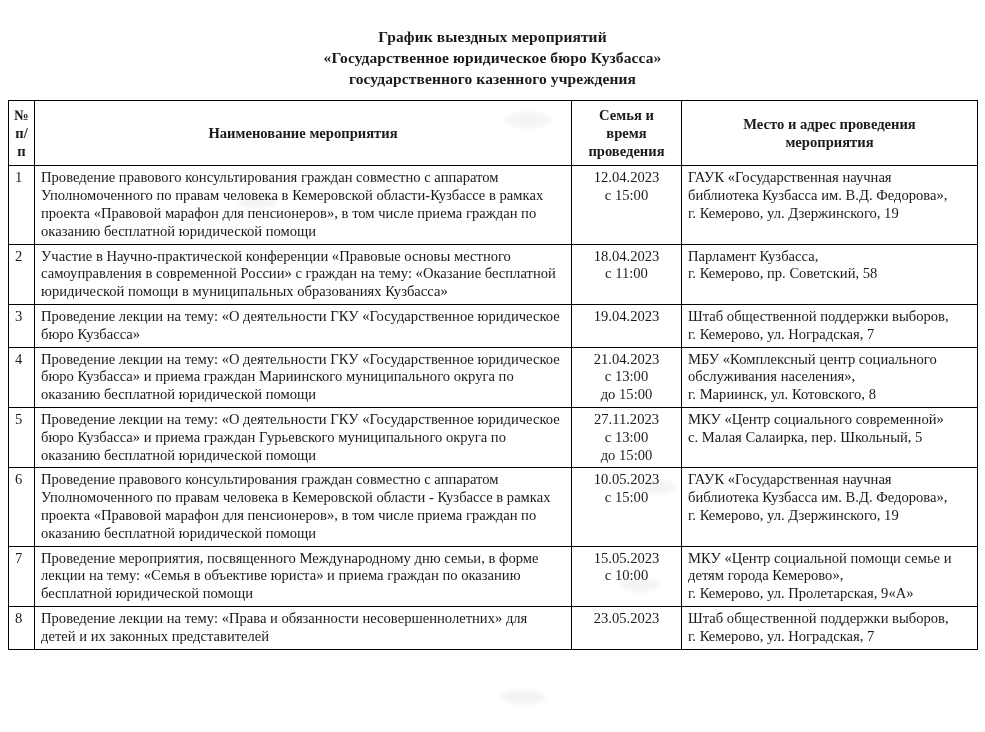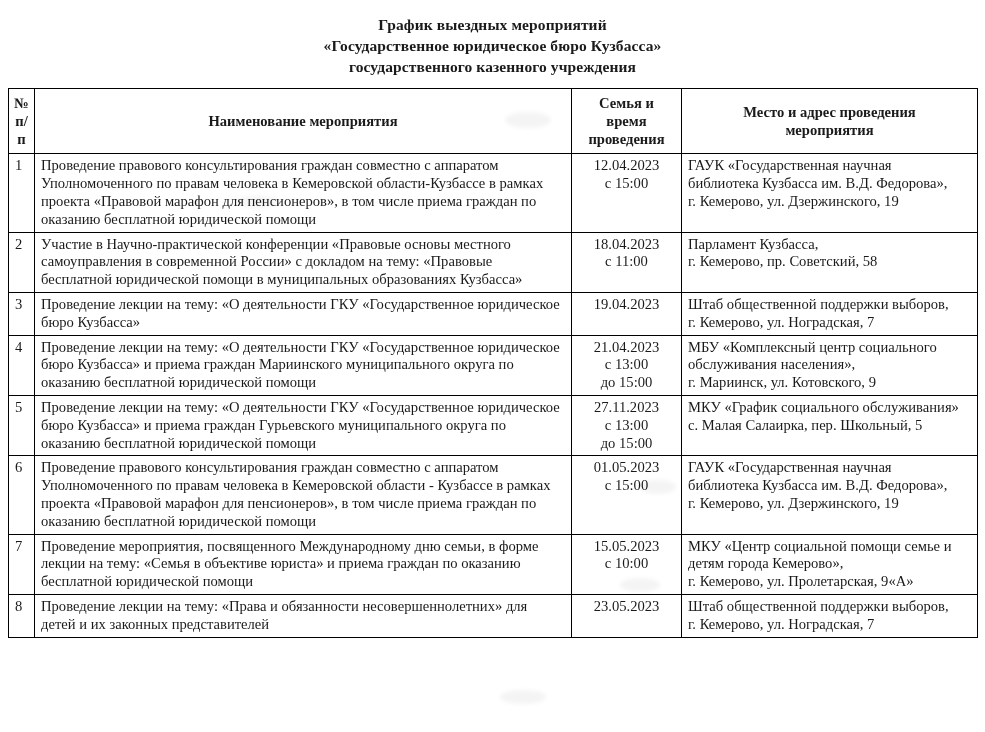--- a/index.html
+++ b/index.html
@@ -12,21 +12,21 @@
     background: #ffffff;
     font-family: "Liberation Serif", serif;
     color: #1a1a1a;
     overflow: hidden;
   }
   .page {
     position: relative;
     width: 985px;
     height: 732px;
     box-sizing: border-box;
-    padding: 14px 8px 0 8px;
+    padding: 26px 8px 0 8px;
   }
   .doc-title {
     text-align: center;
     font-weight: bold;
     font-size: 15.5px;
     line-height: 1.37;
     margin: 0 auto 10px auto;
     width: 620px;
     letter-spacing: 0.1px;
   }
@@ -144,21 +144,21 @@
         </td>
         <td class="place">
           <span class="cell-line">ГАУК «Государственная научная</span>
           <span class="cell-line">библиотека Кузбасса им. В.Д. Федорова»,</span>
           <span class="cell-line">г. Кемерово, ул. Дзержинского, 19</span>
         </td>
       </tr>
 
       <tr>
         <td class="num">2</td>
-        <td class="name">Участие в Научно-практической конференции «Правовые основы местного самоуправления в современной России» с докладом на тему: «Правовые бесплатной юридической помощи в муниципальных образованиях Кузбасса»</td>
+        <td class="name">Участие в Научно-практической конференции «Правовые основы местного самоуправления в современной России» с граждан на тему: «Оказание бесплатной юридической помощи в муниципальных образованиях Кузбасса»</td>
         <td class="date">
           <span class="cell-line">18.04.2023</span>
           <span class="cell-line">с 11:00</span>
         </td>
         <td class="place">
           <span class="cell-line">Парламент Кузбасса,</span>
           <span class="cell-line">г. Кемерово, пр. Советский,  58</span>
         </td>
       </tr>
 
@@ -178,43 +178,43 @@
         <td class="num">4</td>
         <td class="name">Проведение лекции на тему: «О деятельности ГКУ «Государственное юридическое бюро Кузбасса» и приема граждан Мариинского муниципального округа по оказанию бесплатной юридической помощи</td>
         <td class="date">
           <span class="cell-line">21.04.2023</span>
           <span class="cell-line">с 13:00</span>
           <span class="cell-line">до 15:00</span>
         </td>
         <td class="place">
           <span class="cell-line">МБУ «Комплексный центр социального</span>
           <span class="cell-line">обслуживания населения»,</span>
-          <span class="cell-line">г. Мариинск, ул. Котовского, 9</span>
+          <span class="cell-line">г. Мариинск, ул. Котовского, 8</span>
         </td>
       </tr>
 
       <tr>
         <td class="num">5</td>
         <td class="name">Проведение лекции на тему: «О деятельности ГКУ «Государственное юридическое бюро Кузбасса» и приема граждан Гурьевского муниципального округа по оказанию бесплатной юридической помощи</td>
         <td class="date">
           <span class="cell-line">27.11.2023</span>
           <span class="cell-line">с 13:00</span>
           <span class="cell-line">до 15:00</span>
         </td>
         <td class="place">
-          <span class="cell-line">МКУ «График социального обслуживания»</span>
+          <span class="cell-line">МКУ «Центр социального современной»</span>
           <span class="cell-line">с. Малая Салаирка, пер. Школьный, 5</span>
         </td>
       </tr>
 
       <tr>
         <td class="num">6</td>
         <td class="name">Проведение правового консультирования граждан совместно с аппаратом Уполномоченного по правам человека в Кемеровской области - Кузбассе в рамках проекта «Правовой марафон для пенсионеров», в том числе приема граждан по оказанию бесплатной юридической помощи</td>
         <td class="date">
-          <span class="cell-line">01.05.2023</span>
+          <span class="cell-line">10.05.2023</span>
           <span class="cell-line">с 15:00</span>
         </td>
         <td class="place">
           <span class="cell-line">ГАУК «Государственная научная</span>
           <span class="cell-line">библиотека Кузбасса им. В.Д. Федорова»,</span>
           <span class="cell-line">г. Кемерово, ул. Дзержинского, 19</span>
         </td>
       </tr>
 
       <tr>

